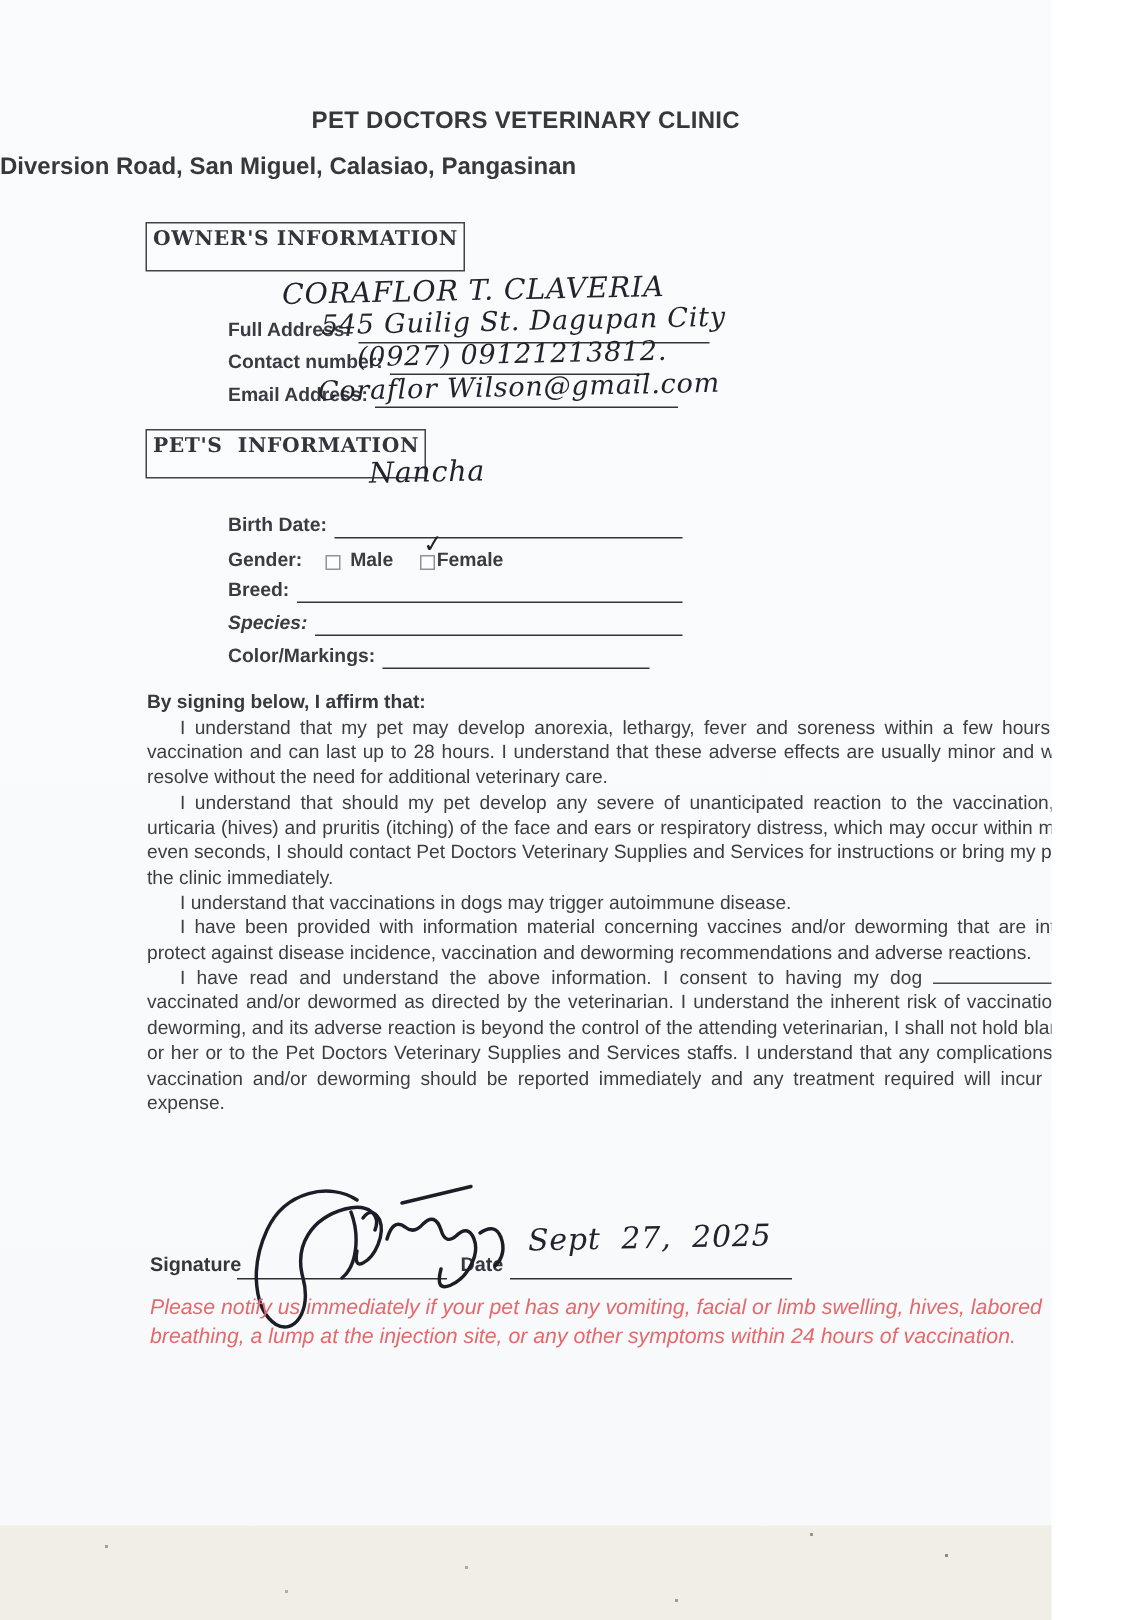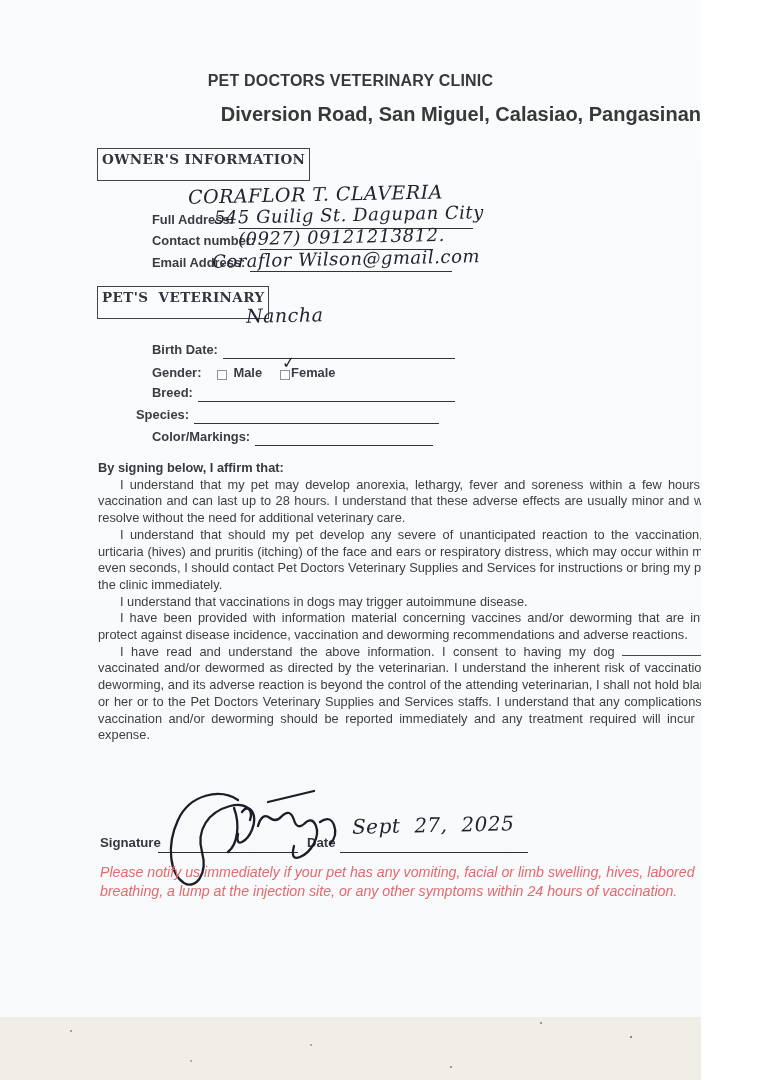--- a/index.html
+++ b/index.html
@@ -4,22 +4,22 @@
 <style>
   html,body{margin:0;padding:0;background:#ffffff;}
   .page{
     position:relative;width:701px;height:1080px;overflow:hidden;
     background:linear-gradient(180deg,#fafbfd 0%,#f8fafc 60%,#f7f9fb 100%);
     font-family:"Liberation Sans",sans-serif;color:#3e3e3e;
   }
   
   .clinic-name{position:absolute;top:72px;left:0;width:100%;text-align:center;
     font-size:16px;font-weight:bold;color:#383838;letter-spacing:.2px;}
-  .clinic-address{position:absolute;top:103px;left:0;width:100%;text-align:right;
-    font-size:20px;font-weight:bold;color:#383838;}
+  .clinic-address{position:absolute;top:103px;left:0;width:100%;text-align:left;
+    font-size:16px;font-weight:bold;color:#383838;}
   
   .secbox{position:absolute;border:1.6px solid #41424a;padding:2px 4px 13px 4px;
     font-family:"DejaVu Serif",serif;font-weight:bold;font-size:13.5px;color:#33343c;
     letter-spacing:.4px;background:rgba(255,255,255,.25);}
   .secbox span{white-space:pre;}
   
   .fieldrow{position:absolute;display:flex;align-items:flex-end;height:19px;}
   .fieldrow .lbl{font-size:12.9px;font-weight:bold;color:#3b3c42;white-space:nowrap;
     padding-right:5px;line-height:19px;}
   .fieldrow .rule{flex:1;border-bottom:1.4px solid #33343a;height:17px;}
@@ -79,21 +79,21 @@
   </div>
   <span class="hand" style="left:238px;top:226px;font-size:18px;">(0927) 09121213812.</span>
 
   <div class="fieldrow" style="left:152px;top:253px;width:300px;">
     <span class="lbl">Email Address:</span>
     <span class="rule"></span>
   </div>
   <span class="hand" style="left:212px;top:248px;font-size:18px;">Coraflor Wilson@gmail.com</span>
 
   <div class="secbox" style="left:97px;top:286px;">
-    <span>PET'S  VETERINARY</span>
+    <span>PET'S  INFORMATION</span>
   </div>
 
   <span class="hand" style="left:246px;top:304px;font-size:19px;">Nancha</span>
 
   <div class="fieldrow" style="left:152px;top:340px;width:303px;">
     <span class="lbl">Birth Date:</span>
     <span class="rule"></span>
   </div>
 
   <div class="gender-row" style="left:152px;top:361px;height:19px;">
@@ -103,21 +103,21 @@
     <span class="cbx" style="margin-right:1px;"></span>
     <span>Female</span>
   </div>
   <span class="check-mark" style="left:282px;top:353px;">✓</span>
 
   <div class="fieldrow" style="left:152px;top:383px;width:303px;">
     <span class="lbl">Breed:</span>
     <span class="rule"></span>
   </div>
 
-  <div class="fieldrow" style="left:136px;top:405px;width:303px;">
+  <div class="fieldrow" style="left:152px;top:405px;width:303px;font-style:italic;">
     <span class="lbl">Species:</span>
     <span class="rule"></span>
   </div>
 
   <div class="fieldrow" style="left:152px;top:427px;width:281px;">
     <span class="lbl">Color/Markings:</span>
     <span class="rule"></span>
   </div>
 
   <div class="affirm">

